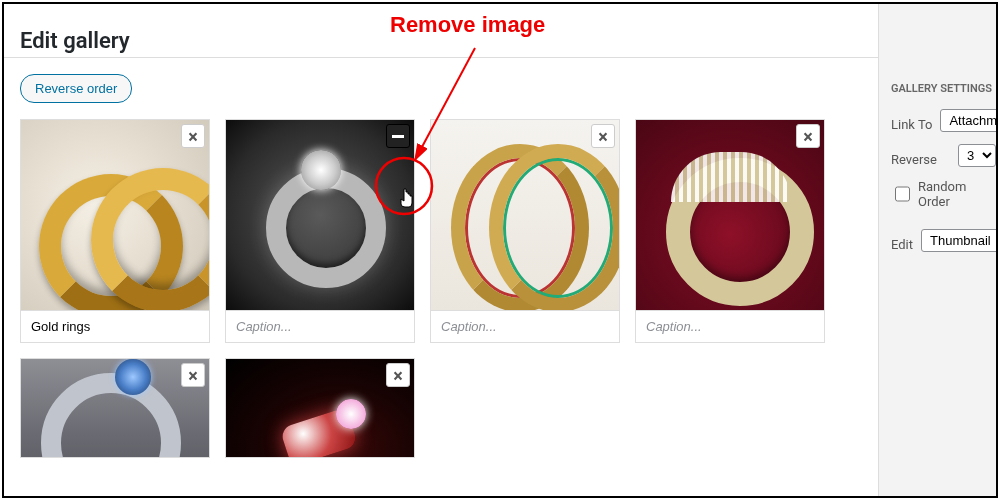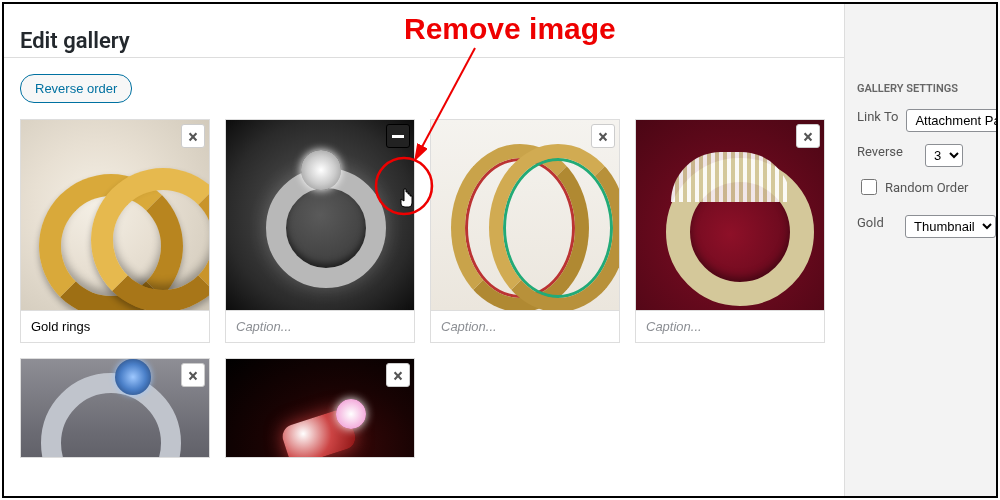--- a/index.html
+++ b/index.html
@@ -12,28 +12,28 @@
 .reverse-btn { background: #f7f7f7; border: 1px solid #0071a1; color: #0071a1; padding: 6px 14px; border-radius: 14px; font-size: 13px; cursor: pointer; }
 .grid { display: flex; flex-wrap: wrap; gap: 15px; padding: 0 16px 16px; }
 .item { width: 190px; border: 1px solid #ddd; position: relative; }
 .thumb { width: 100%; height: 190px; position: relative; display: flex; align-items: center; justify-content: center; }
 .close-btn { position: absolute; top: 4px; right: 4px; width: 24px; height: 24px; background: #fff; border: 1px solid #ccc; border-radius: 3px; cursor: pointer; display: flex; align-items: center; justify-content: center; font-size: 18px; color: #555; font-weight: bold; z-index: 2; }
 .close-btn.dark { background: #222; color: #fff; border: 1px solid #000; }
 .close-btn.dark::after { content: ""; display: block; width: 12px; height: 3px; background: #fff; }
 .caption { border-top: 1px solid #ddd; }
 .caption input { width: 100%; border: none; padding: 8px 10px; font-size: 13px; background: transparent; outline: none; }
 .caption input::placeholder { color: #8c8f94; font-style: italic; }
-.sidebar { width: 152px; border-left: 1px solid #ddd; padding: 78px 0 0 12px; font-size: 13px; color: #555; background: #f3f3f3; overflow: hidden; }
+.sidebar { width: 118px; border-left: 1px solid #ddd; padding: 78px 0 0 12px; font-size: 13px; color: #555; background: #f3f3f3; overflow: hidden; }
 .sidebar h3 { font-size: 11px; text-transform: uppercase; font-weight: 600; margin-bottom: 14px; color: #666; white-space: nowrap; }
-.setting { display: flex; align-items: flex-start; margin-bottom: 12px; gap: 8px; white-space: nowrap; }
+.setting { display: flex; align-items: flex-end; margin-bottom: 12px; gap: 8px; white-space: nowrap; }
 .setting label { width: 60px; display: inline-block; }
 .setting select { border: 1px solid #8c8f94; border-radius: 3px; padding: 2px 4px; background: #fff; font-size: 13px; }
 .setting-check { display: flex; align-items: center; gap: 8px; margin-bottom: 20px; padding-left: 4px; }
 .setting-check input { width: 16px; height: 16px; border: 1px solid #8c8f94; border-radius: 3px; }
-.annotation { position: absolute; left: 404px; top: 12px; color: #e00; font-family: Arial, sans-serif; font-size: 30px; font-weight: bold; z-index: 10; pointer-events: none; }
+.annotation { position: absolute; left: 390px; top: 12px; color: #e00; font-family: Arial, sans-serif; font-size: 22px; font-weight: bold; z-index: 10; pointer-events: none; }
 .arrow-svg { position: absolute; left: 380px; top: 40px; z-index: 9; pointer-events: none; }
 .circle-svg { position: absolute; left: 373px; top: 155px; z-index: 9; pointer-events: none; }
 .cursor { position: absolute; left: 398px; top: 188px; z-index: 11; pointer-events: none; font-size: 17px; color: #000; }
 
 .gold-rings { background: radial-gradient(circle at 40% 45%, #f4efe5 0%, #e8e0d3 40%, #cfc7b8 100%); overflow:hidden; }
 .gold-rings::before, .gold-rings::after { content:""; position:absolute; border-radius:50%; border:22px solid #c99a2e; box-shadow: inset 0 -6px 8px rgba(0,0,0,.3), 0 4px 6px rgba(0,0,0,.3); }
 .gold-rings::before { width:100px; height:100px; left:18px; top:54px; border-color:#d9a93a #b8851f #9e6f14 #d9a93a; }
 .gold-rings::after { width:100px; height:100px; left:70px; top:48px; border-color:#e6b94e #c9942a #a87618 #e6b94e; }
 .silver-ring { background: radial-gradient(circle at 50% 50%, #5a5a5a 0%, #2a2a2a 70%, #0c0c0c 100%); overflow:hidden; }
 .silver-ring::before { content:""; position:absolute; width:80px; height:80px; border-radius:50%; border:20px solid #b8b8b8; left:40px; top:48px; box-shadow: inset 0 -4px 6px rgba(0,0,0,.5), 0 0 20px rgba(255,255,255,.2); }
@@ -133,21 +133,21 @@
     </div>
     <div class="setting">
       <label>Reverse</label>
       <select><option>3</option></select>
     </div>
     <div class="setting-check">
       <input type="checkbox" style="">
       <span>Random Order</span>
     </div>
     <div class="setting">
-      <label>Gold</label>
+      <label>Edit</label>
       <select><option>Thumbnail</option></select>
     </div>
   </div>
 
 </div>
 
 <div class="annotation">Remove image</div>
 
 <svg class="arrow-svg" width="160" height="140">
   <defs>

